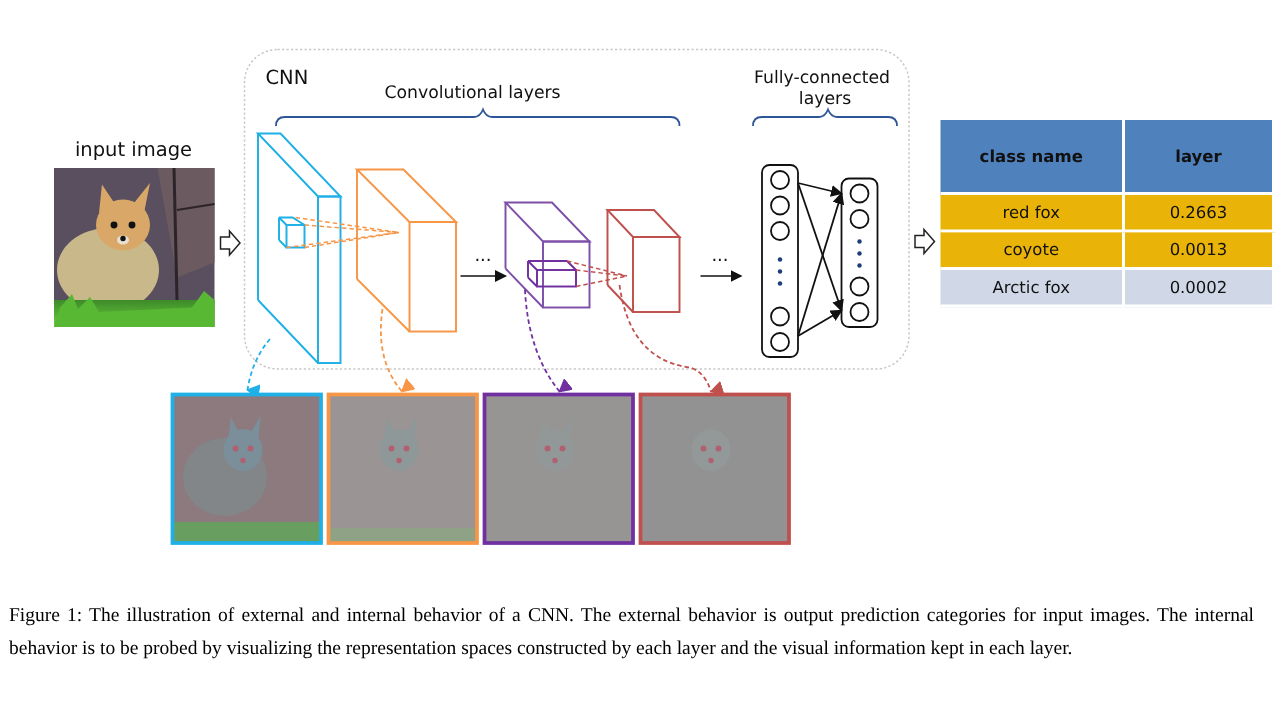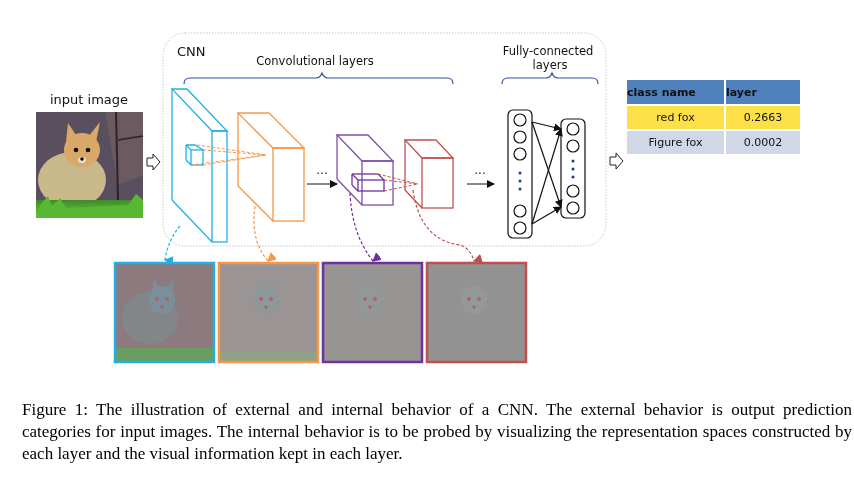--- a/index.html
+++ b/index.html
@@ -1,26 +1,26 @@
 <!DOCTYPE html>
 <html><head>
 <meta charset="utf-8">
 <style>
   html, body { margin:0; padding:0; background:#ffffff; }
   body { width:854px; height:477px; position:relative; overflow:hidden; font-family:"Liberation Sans", sans-serif; }
   #fig { position:absolute; left:0; top:0; width:854px; height:390px; }
   .lbl { font-family:"DejaVu Sans", sans-serif; fill:#111; }
   #tbl { position:absolute; left:627px; top:80px; border-collapse:separate; border-spacing:0; font-family:"DejaVu Sans", sans-serif; font-size:11px; }
-  #tbl th { background:#4f81bd; color:#111; font-weight:bold; height:24px; padding:0; text-align:left; border-right:2px solid #fff; border-bottom:2px solid #fff; }
+  #tbl th { background:#4f81bd; color:#111; font-weight:bold; height:24px; padding:12px; text-align:center; border-right:2px solid #fff; border-bottom:2px solid #fff; }
   #tbl td { height:23px; padding:0; text-align:center; color:#111; border-right:2px solid #fff; border-bottom:2px solid #fff; }
   #tbl tr.odd td { background:#d0d8e8; }
-  #tbl tr.even td { background:#fde047; }
+  #tbl tr.even td { background:#eab308; }
   #tbl .c1 { width:97px; }
   #tbl .c2 { width:74px; }
-  #caption { position:absolute; left:22px; top:399px; width:830px; font-family:"Liberation Serif", serif; font-size:17px; line-height:22px; color:#000; text-align:justify; text-align-last:left; }
+  #caption { position:absolute; left:6px; top:399px; width:830px; font-family:"Liberation Serif", serif; font-size:13px; line-height:22px; color:#000; text-align:justify; text-align-last:left; }
 </style>
 </head>
 <body>
 
 <svg id="fig" viewBox="0 0 854 390" xmlns="http://www.w3.org/2000/svg">
   <defs>
     <marker id="arrK" markerWidth="8" markerHeight="8" refX="7" refY="4" orient="auto" markerUnits="userSpaceOnUse">
       <path d="M0,0 L8,4 L0,8 z" fill="#111"></path>
     </marker>
     <marker id="arrB" markerWidth="9" markerHeight="9" refX="5" refY="8" orient="auto" markerUnits="userSpaceOnUse">
@@ -209,20 +209,24 @@
     <tr>
       <th class="c1">class name</th>
       <th class="c2">layer</th>
     </tr>
   </thead>
   <tbody>
     <tr class="even">
       <td class="c1">red fox</td>
       <td class="c2">0.2663</td>
     </tr>
+    <tr class="even">
+      <td class="c1">coyote</td>
+      <td class="c2">0.0013</td>
+    </tr>
     <tr class="odd">
-      <td class="c1">Figure fox</td>
+      <td class="c1">Arctic fox</td>
       <td class="c2">0.0002</td>
     </tr>
   </tbody>
 </table>
 
 <div id="caption">Figure 1: The illustration of external and internal behavior of a CNN. The external behavior is output prediction categories for input images. The internal behavior is to be probed by visualizing the representation spaces constructed by each layer and the visual information kept in each layer.</div>
 
 </body></html>

